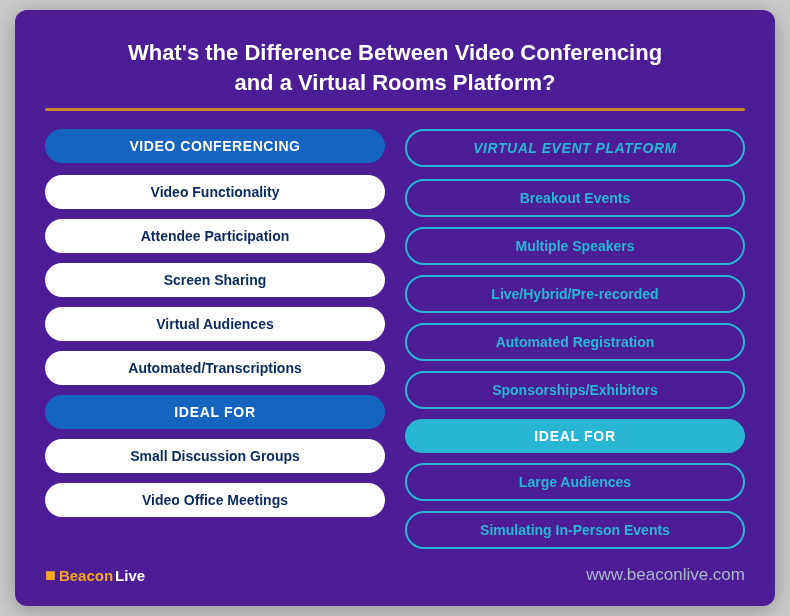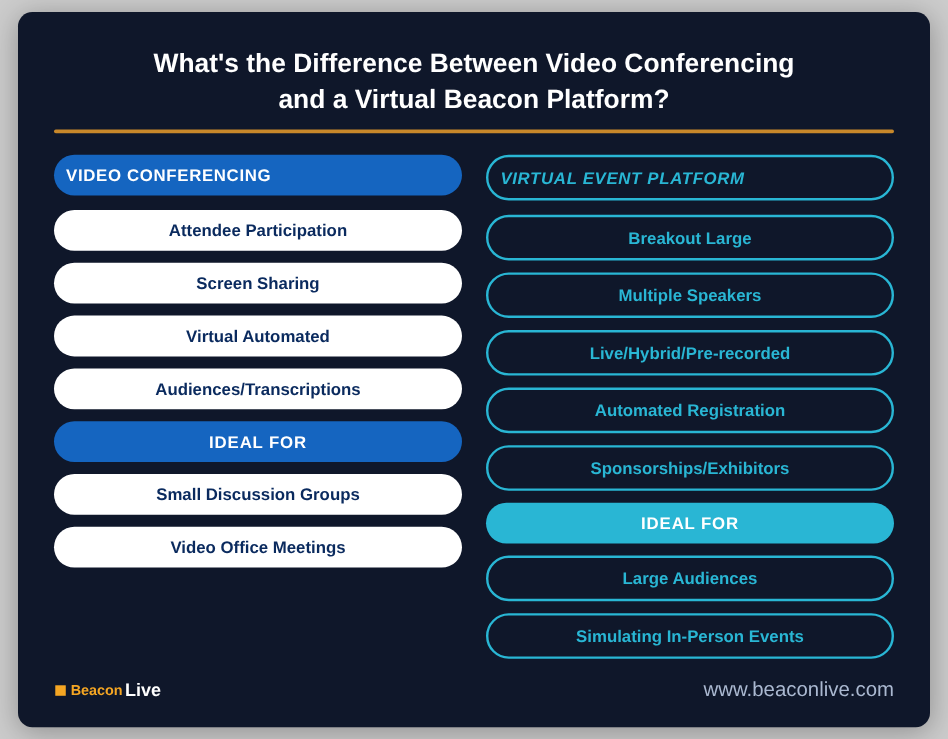--- a/index.html
+++ b/index.html
@@ -9,21 +9,21 @@
       display: flex;
       justify-content: center;
       align-items: center;
       min-height: 100vh;
       font-family: Arial, sans-serif;
     }
 
     .card {
       width: 760px;
       min-height: 590px;
-      background: #0f172a;
+      background: #4c1d95;
       border-radius: 12px;
       padding: 28px 30px 20px 30px;
       position: relative;
       box-shadow: 0 4px 24px rgba(0,0,0,0.3);
     }
 
     .title {
       color: #ffffff;
       font-size: 22px;
       font-weight: bold;
@@ -48,20 +48,21 @@
     .column {
       flex: 1;
       display: flex;
       flex-direction: column;
       gap: 10px;
     }
 
     .col-header {
       border-radius: 30px;
       padding: 9px 10px;
+      text-align: center;
       font-weight: bold;
       font-size: 14px;
       letter-spacing: 0.04em;
       margin-bottom: 2px;
     }
 
     .col-header-left {
       background: #1565c0;
       color: #ffffff;
     }
@@ -116,21 +117,21 @@
 
     .logo {
       display: flex;
       align-items: center;
       gap: 2px;
     }
 
     .logo-beacon {
       color: #f5a623;
       font-weight: bold;
-      font-size: 12px;
+      font-size: 15px;
     }
 
     .logo-live {
       color: #ffffff;
       font-weight: bold;
       font-size: 15px;
     }
 
     .logo-dot {
       color: #f5a623;
@@ -144,44 +145,45 @@
       font-size: 17px;
     }
   </style>
 </head>
 <body>
 
 <div class="card">
 
   <div class="title">
     <span>What's the Difference Between Video Conferencing</span><br>
-    <span>and a Virtual Beacon Platform?</span>
+    <span>and a Virtual Rooms Platform?</span>
   </div>
 
   <div class="divider"></div>
 
   <div class="columns">
 
     <div class="column">
       <div class="col-header col-header-left">VIDEO CONFERENCING</div>
 
+      <div class="pill pill-left">Video Functionality</div>
       <div class="pill pill-left">Attendee Participation</div>
       <div class="pill pill-left">Screen Sharing</div>
-      <div class="pill pill-left">Virtual Automated</div>
-      <div class="pill pill-left">Audiences/Transcriptions</div>
+      <div class="pill pill-left">Virtual Audiences</div>
+      <div class="pill pill-left">Automated/Transcriptions</div>
 
       <div class="pill pill-ideal-left">IDEAL FOR</div>
       <div class="pill pill-left">Small Discussion Groups</div>
       <div class="pill pill-left">Video Office Meetings</div>
     </div>
 
     <div class="column">
       <div class="col-header col-header-right">VIRTUAL EVENT PLATFORM</div>
 
-      <div class="pill pill-right">Breakout Large</div>
+      <div class="pill pill-right">Breakout Events</div>
       <div class="pill pill-right">Multiple Speakers</div>
       <div class="pill pill-right">Live/Hybrid/Pre-recorded</div>
       <div class="pill pill-right">Automated Registration</div>
       <div class="pill pill-right">Sponsorships/Exhibitors</div>
 
       <div class="pill pill-ideal-right">IDEAL FOR</div>
       <div class="pill pill-right">Large Audiences</div>
       <div class="pill pill-right">Simulating In-Person Events</div>
     </div>
 

